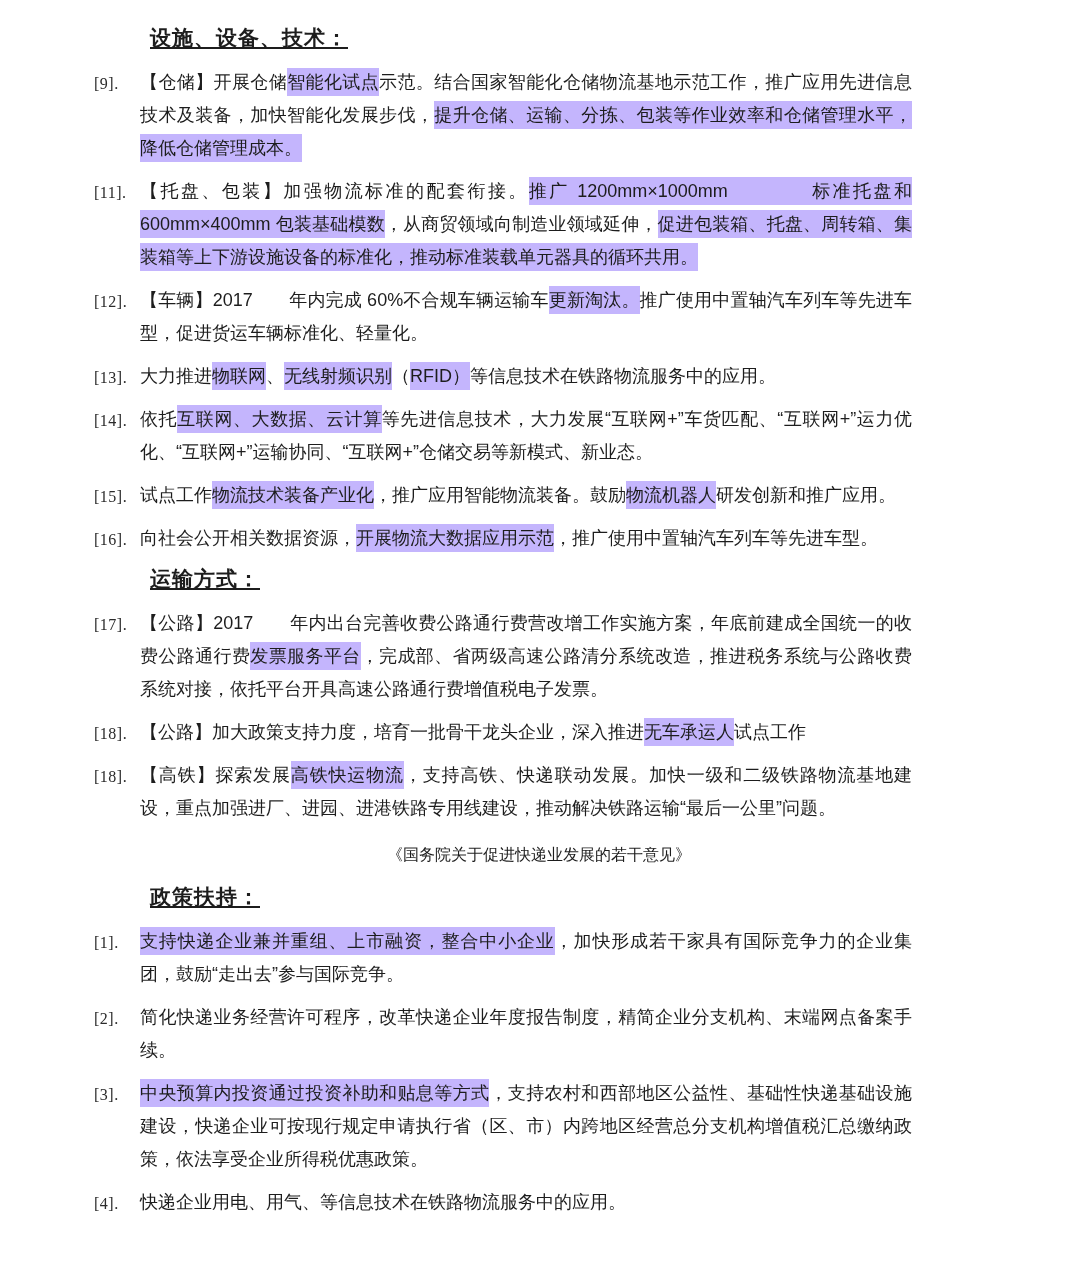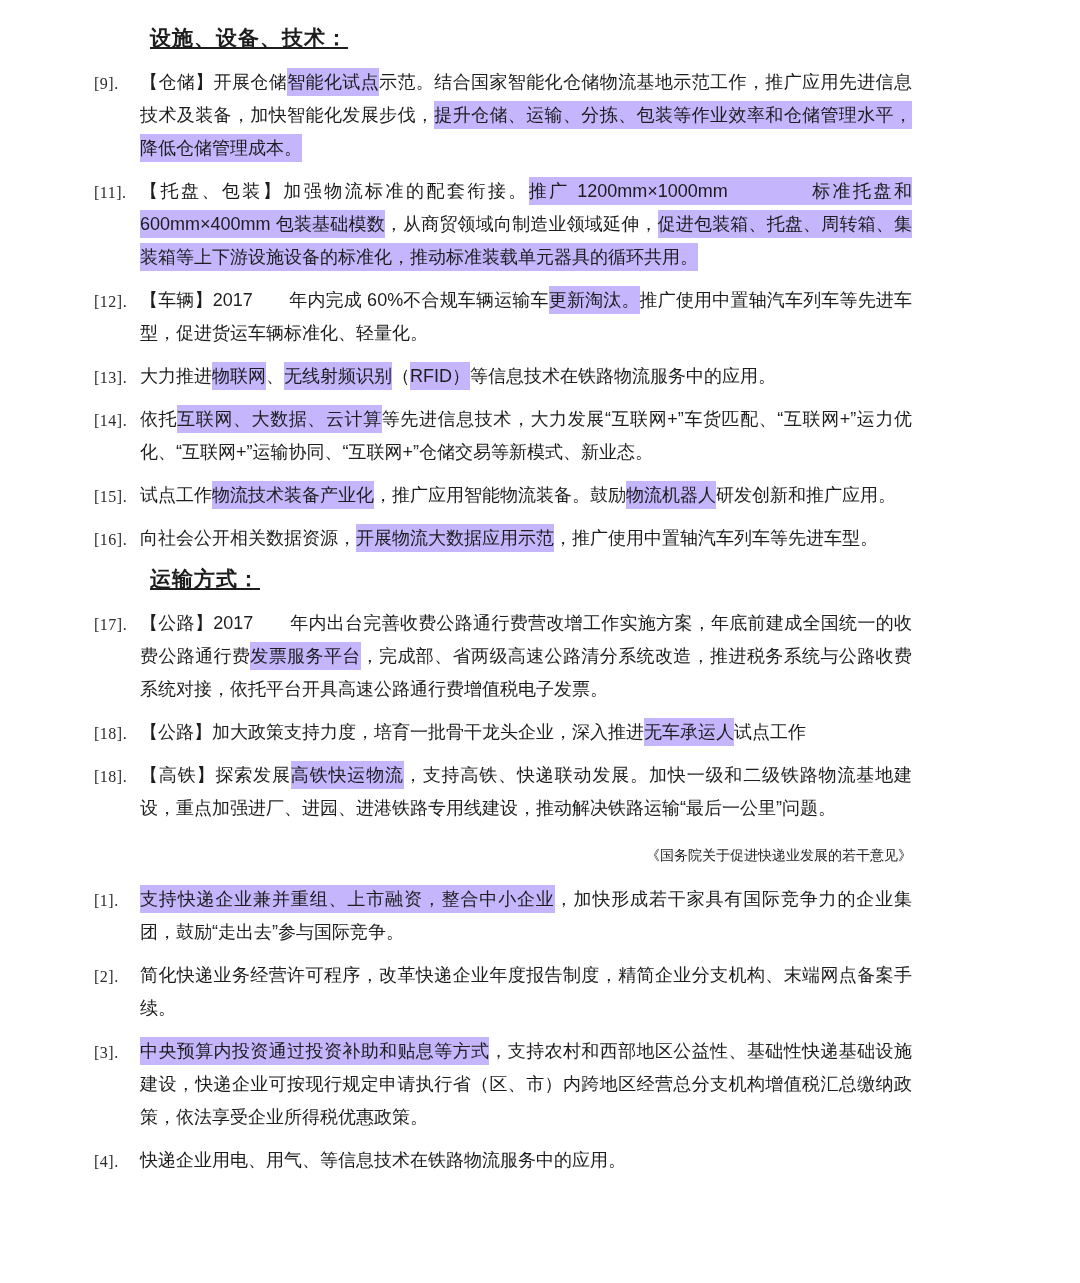--- a/index.html
+++ b/index.html
@@ -40,24 +40,24 @@
   .doc-item .marker {
     position: absolute;
     left: -46px;
     top: 1px;
     font-family: "Liberation Serif", "DejaVu Serif", serif;
     font-size: 16px;
     color: #2b2b2b;
     letter-spacing: 0.5px;
   }
   .doc-quote {
-    font-size: 14px;
+    font-size: 16px;
     line-height: 32px;
     margin: 14px 0 12px 26px;
-    text-align: right;
+    text-align: center;
   }
   .hl {
     background: #c4b5fd;
     padding: 4px 0;
     box-decoration-break: clone;
     -webkit-box-decoration-break: clone;
   }
 </style>
 </head>
 <body>
@@ -70,18 +70,19 @@
       <div class="doc-item"><span class="marker">[12].</span><span class="plain">【车辆】2017　　年内完成 60%不合规车辆运输车</span><span class="hl">更新淘汰。</span><span class="plain">推广使用中置轴汽车列车等先进车型，促进货运车辆标准化、轻量化。</span></div>
       <div class="doc-item"><span class="marker">[13].</span><span class="plain">大力推进</span><span class="hl">物联网</span><span class="plain">、</span><span class="hl">无线射频识别</span><span class="plain">（</span><span class="hl">RFID）</span><span class="plain">等信息技术在铁路物流服务中的应用。</span></div>
       <div class="doc-item"><span class="marker">[14].</span><span class="plain">依托</span><span class="hl">互联网、大数据、云计算</span><span class="plain">等先进信息技术，大力发展“互联网+”车货匹配、“互联网+”运力优化、“互联网+”运输协同、“互联网+”仓储交易等新模式、新业态。</span></div>
       <div class="doc-item"><span class="marker">[15].</span><span class="plain">试点工作</span><span class="hl">物流技术装备产业化</span><span class="plain">，推广应用智能物流装备。鼓励</span><span class="hl">物流机器人</span><span class="plain">研发创新和推广应用。</span></div>
       <div class="doc-item"><span class="marker">[16].</span><span class="plain">向社会公开相关数据资源，</span><span class="hl">开展物流大数据应用示范</span><span class="plain">，推广使用中置轴汽车列车等先进车型。</span></div>
       <div class="doc-heading">运输方式：</div>
       <div class="doc-item"><span class="marker">[17].</span><span class="plain">【公路】2017　　年内出台完善收费公路通行费营改增工作实施方案，年底前建成全国统一的收费公路通行费</span><span class="hl">发票服务平台</span><span class="plain">，完成部、省两级高速公路清分系统改造，推进税务系统与公路收费系统对接，依托平台开具高速公路通行费增值税电子发票。</span></div>
       <div class="doc-item"><span class="marker">[18].</span><span class="plain">【公路】加大政策支持力度，培育一批骨干龙头企业，深入推进</span><span class="hl">无车承运人</span><span class="plain">试点工作</span></div>
       <div class="doc-item"><span class="marker">[18].</span><span class="plain">【高铁】探索发展</span><span class="hl">高铁快运物流</span><span class="plain">，支持高铁、快递联动发展。加快一级和二级铁路物流基地建设，重点加强进厂、进园、进港铁路专用线建设，推动解决铁路运输“最后一公里”问题。</span></div>
       <div class="doc-quote">《国务院关于促进快递业发展的若干意见》</div>
+      <div class="doc-heading">政策扶持：</div>
       <div class="doc-item"><span class="marker">[1].</span><span class="hl">支持快递企业兼并重组、上市融资，整合中小企业</span><span class="plain">，加快形成若干家具有国际竞争力的企业集团，鼓励“走出去”参与国际竞争。</span></div>
       <div class="doc-item"><span class="marker">[2].</span><span class="plain">简化快递业务经营许可程序，改革快递企业年度报告制度，精简企业分支机构、末端网点备案手续。</span></div>
       <div class="doc-item"><span class="marker">[3].</span><span class="hl">中央预算内投资通过投资补助和贴息等方式</span><span class="plain">，支持农村和西部地区公益性、基础性快递基础设施建设，快递企业可按现行规定申请执行省（区、市）内跨地区经营总分支机构增值税汇总缴纳政策，依法享受企业所得税优惠政策。</span></div>
       <div class="doc-item"><span class="marker">[4].</span><span class="plain">快递企业用电、用气、等信息技术在铁路物流服务中的应用。</span></div>
     </main>
 </div>
 
 </body></html>

